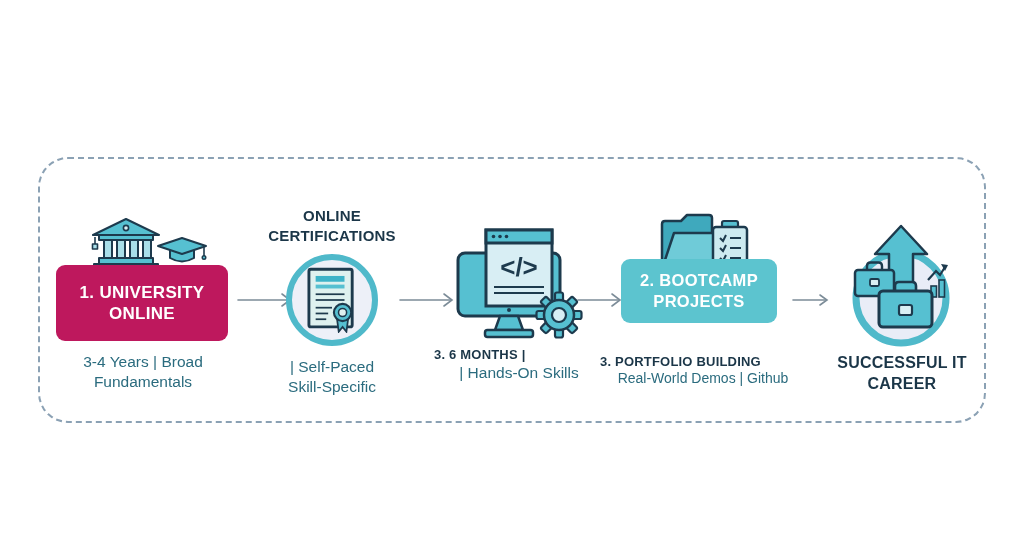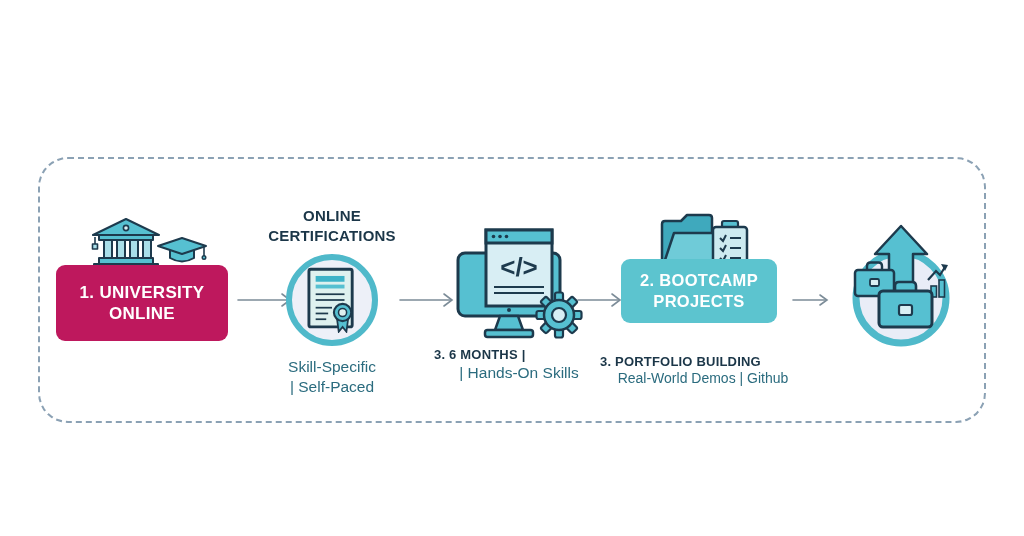--- a/index.html
+++ b/index.html
@@ -49,20 +49,24 @@
         <polygon points="74,28 98,20 122,28 98,36" fill="#56c0d1"></polygon>
         <line x1="120" y1="29" x2="120" y2="38" stroke-width="1.6"></line>
         <circle cx="120" cy="39.5" r="1.8" fill="#56c0d1" stroke-width="1.4"></circle>
       </g>
     </svg>
   </div>
   <div class="abs flowbox box-blue" style="left:56px;top:253px;width:172px;height:76px;">
     <div class="bl">1. UNIVERSITY</div>
     <div class="bl">ONLINE</div>
   </div>
+  <div class="abs caption" style="left:38px;top:340px;width:210px;">
+    <div>3-4 Years | Broad</div>
+    <div>Fundamentals</div>
+  </div>
 
   <div class="abs" style="left:237px;top:280px;">
     <svg width="60" height="16" viewBox="0 0 60 16" fill="none" stroke="#7c8c98" stroke-width="1.6" stroke-linecap="round">
       <path d="M1 8 H52"></path>
         <path d="M45 2 L53 8 L45 14"></path>
     </svg>
   </div>
 
   <div class="abs heading" style="left:258px;top:194px;width:148px;">
     <div>ONLINE</div>
@@ -79,22 +83,22 @@
         <line x1="9" y1="42" x2="26" y2="42" stroke="#1d3a4d" stroke-width="1.8"></line>
         <line x1="9" y1="48" x2="22" y2="48" stroke="#1d3a4d" stroke-width="1.8"></line>
         <line x1="9" y1="54" x2="20" y2="54" stroke="#1d3a4d" stroke-width="1.8"></line>
         <polygon points="31,52 33,67 37,62 41,67 43,52" fill="#56c0d1" stroke="#1d3a4d" stroke-width="1.8"></polygon>
         <circle cx="37" cy="47" r="9" fill="#56c0d1" stroke="#1d3a4d" stroke-width="2.2"></circle>
         <circle cx="37" cy="47" r="4.2" fill="#def1ef" stroke="#1d3a4d" stroke-width="1.6"></circle>
       </svg>
     </div>
   </div>
   <div class="abs caption" style="left:262px;top:345px;width:140px;">
+    <div>| Self-Paced</div>
     <div>Skill-Specific</div>
-    <div>| Self-Paced</div>
   </div>
 
   <div class="abs" style="left:399px;top:280px;">
     <svg width="60" height="16" viewBox="0 0 60 16" fill="none" stroke="#7c8c98" stroke-width="1.6" stroke-linecap="round">
       <path d="M1 8 H52"></path>
         <path d="M45 2 L53 8 L45 14"></path>
     </svg>
   </div>
 
   <div class="abs" style="left:456px;top:216px;">
@@ -179,15 +183,17 @@
       <rect x="85" y="62" width="5.5" height="11" fill="#56c0d1" stroke="#1d3a4d" stroke-width="1.6"></rect>
       <rect x="93" y="56" width="5.5" height="17" fill="#56c0d1" stroke="#1d3a4d" stroke-width="1.6"></rect>
       <polyline points="82,56 90,47 94,51 99,43" fill="none" stroke="#1d3a4d" stroke-width="2.2"></polyline>
       <polygon points="95,40 102,41 99,47" fill="#1d3a4d"></polygon>
       <path d="M49,67 v-5 q0,-4 4,-4 h13 q4,0 4,4 v5" fill="#56c0d1" stroke="#1d3a4d" stroke-width="2.6"></path>
       <rect x="33" y="67" width="53" height="36" rx="4" fill="#56c0d1" stroke="#1d3a4d" stroke-width="3"></rect>
       <rect x="53" y="81" width="13" height="10" rx="2" fill="#d9f0f4" stroke="#1d3a4d" stroke-width="2.2"></rect>
     </svg>
   </div>
   <div class="abs career-title" style="left:824px;top:341px;width:156px;">
+    <div>SUCCESSFUL IT</div>
+    <div>CAREER</div>
   </div>
 
 </div>
 
 </body></html>

